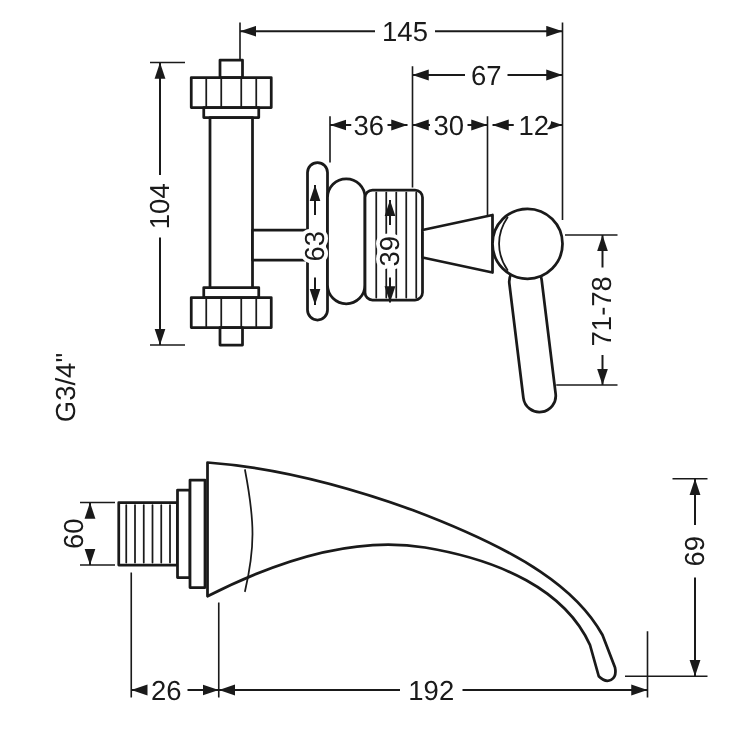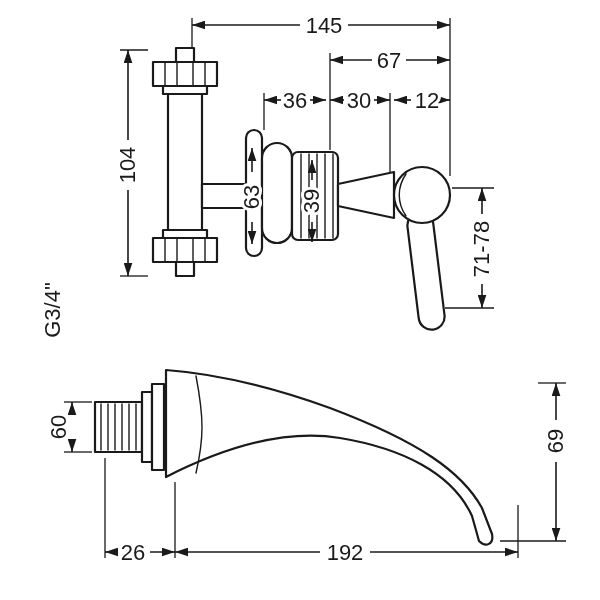--- a/index.html
+++ b/index.html
@@ -9,21 +9,20 @@
     height: 600px;
     background: #ffffff;
     font-family: "Liberation Sans", sans-serif;
   }
   .stage {
     position: relative;
     width: 600px;
     height: 600px;
     background: #ffffff;
     overflow: hidden;
-    border-radius: 19px;
   }
   svg { display: block; }
   .outline {
     fill: #ffffff;
     stroke: #1a1a1a;
     stroke-width: 2.2;
     stroke-linejoin: round;
     stroke-linecap: round;
   }
   .thin {

